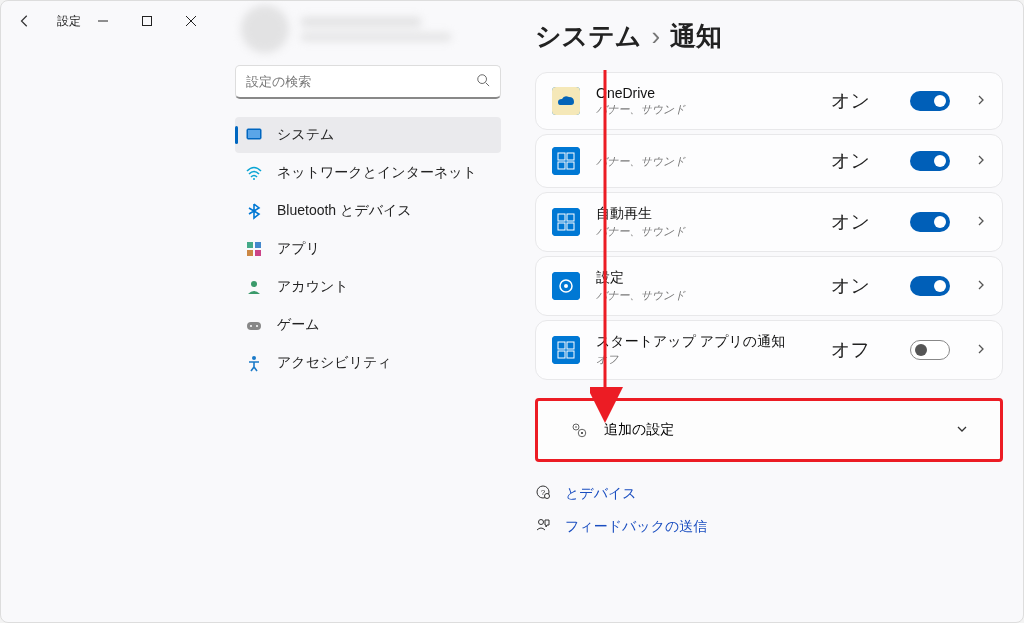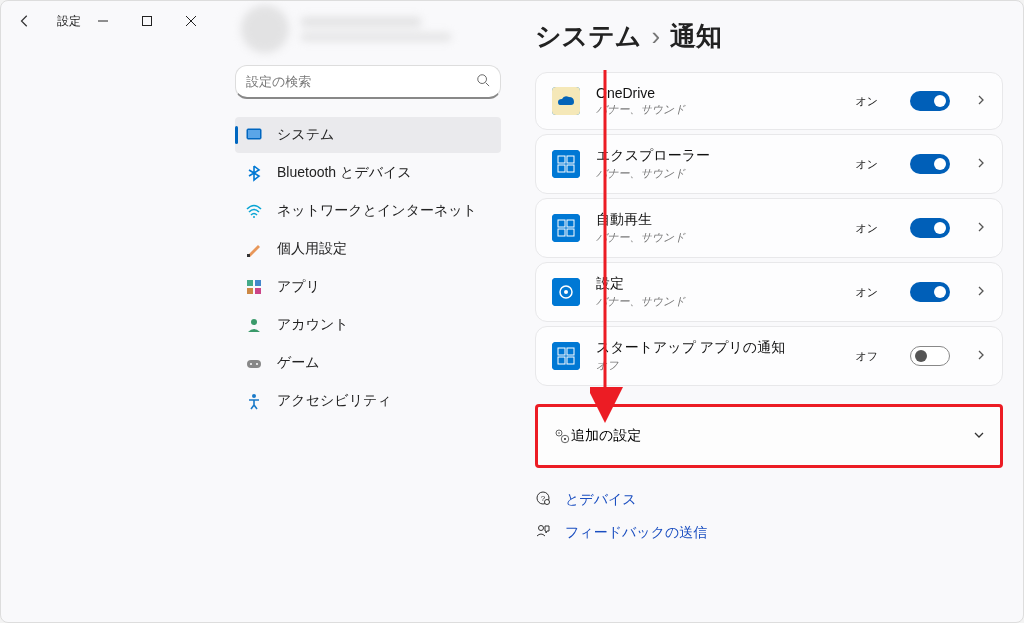--- a/index.html
+++ b/index.html
@@ -7,44 +7,44 @@
 .window { width: 1024px; height: 623px; background: #f9f9fb; border: 1px solid #ddd; border-radius: 8px; display: flex; flex-direction: row; justify-content: flex-end; }
 .titlebar { height: 40px; display: flex; align-items: center; padding: 0 8px; }
 .titlebar .back { width: 32px; height: 32px; display: flex; align-items: center; justify-content: center; cursor: pointer; border-radius: 4px; }
 .titlebar .title { font-size: 12px; margin-left: 16px; color: #222; }
 .titlebar .spacer { flex: 1; }
 .winbtn { width: 44px; height: 32px; display: flex; align-items: center; justify-content: center; cursor: pointer; }
 .body { flex: 1; display: flex; overflow: hidden; }
 .sidebar { width: 290px; padding: 0 10px 10px 14px; overflow-y: auto; }
 .profile { height: 64px; display: flex; align-items: center; gap: 12px; padding: 6px 6px 14px; filter: blur(4px); opacity: .5; }
 .avatar { width: 48px; height: 48px; border-radius: 50%; background: #ccc; }
-.search { display: flex; align-items: center; height: 34px; background: #fff; border: 1px solid #ddd; border-radius: 12px; padding: 0 10px; border-bottom: 2px solid #888; }
+.search { display: flex; align-items: center; height: 34px; background: #fff; border: 1px solid #ddd; border-radius: 5px; padding: 0 10px; border-bottom: 2px solid #888; }
 .search input { flex: 1; border: none; outline: none; font-size: 13px; background: transparent; }
 .navlist { margin-top: 18px; display: flex; flex-direction: column; gap: 2px; }
 .navitem { display: flex; align-items: center; height: 36px; padding: 0 10px; border-radius: 4px; cursor: pointer; font-size: 14px; color: #222; gap: 14px; position: relative; }
 .navitem.active { background: #eaeaed; }
 .navitem.active::before { content: ""; position: absolute; left: 0; top: 9px; bottom: 9px; width: 3px; background: #0067c0; border-radius: 2px; }
 .navicon { width: 18px; height: 18px; display: flex; align-items: center; justify-content: center; }
 .main { flex: 1; padding: 18px 20px 20px 24px; overflow-y: auto; }
 .breadcrumb { display: flex; align-items: center; gap: 10px; font-size: 26px; font-weight: 600; color: #222; margin-bottom: 18px; }
 .breadcrumb .sep { color: #777; font-weight: 400; }
 .card { background: #fdfdfe; border: 1px solid #e8e8ea; border-radius: 12px; margin-bottom: 4px; display: flex; align-items: center; padding: 12px 16px; gap: 16px; cursor: pointer; }
 .card .appicon { width: 28px; height: 28px; border-radius: 4px; background: #0078d4; display: flex; align-items: center; justify-content: center; color: #fff; flex-shrink: 0; }
 .card .txt { flex: 1; }
 .card .name { font-size: 14px; color: #111; }
 .card .sub { font-size: 11px; color: #777; margin-top: 1px; font-style: italic; }
-.card .state { font-size: 11px; color: #222; margin-right: 16px; }
+.card .state { font-size: 19px; color: #222; margin-right: 24px; }
 .toggle { width: 40px; height: 20px; border-radius: 10px; position: relative; }
 .toggle.on { background: #005fb8; }
 .toggle.off { background: #fff; border: 1px solid #888; }
 .toggle .knob { position: absolute; width: 12px; height: 12px; border-radius: 50%; top: 4px; }
 .toggle.on .knob { right: 4px; background: #fff; }
 .toggle.off .knob { left: 4px; background: #555; top: 3px; }
 .chev { color: #555; margin-left: 10px; font-size: 12px; }
-.expander { background: #fdfdfd; border: 3px solid #ec1c24; border-radius: 4px; display: flex; align-items: center; padding: 20px 15px; gap: 0; cursor: pointer; margin-top: 18px; }
+.expander { background: #fdfdfd; border: 3px solid #ec1c24; border-radius: 4px; display: flex; align-items: center; padding: 20px 32px; gap: 16px; cursor: pointer; margin-top: 18px; }
 .links { margin-top: 22px; display: flex; flex-direction: column; gap: 14px; }
 .linkrow { display: flex; align-items: center; gap: 12px; color: #1a4ec0; font-size: 14px; cursor: pointer; }
 .linkrow .icon { color: #333; width: 18px; }
 .arrow-annot { position: absolute; left: 590px; top: 70px; pointer-events: none; }
 </style>
 </head>
 <body>
 
 <div class="window">
   <div class="titlebar">
@@ -94,42 +94,33 @@
               <svg width="18" height="18" viewBox="0 0 18 18">
                 <rect x="2" y="3" width="14" height="10" rx="1" stroke="#0067c0" fill="#0067c0"></rect>
                 <rect x="3" y="4" width="12" height="8" fill="#5aa5e8"></rect>
               </svg>
             </span>
             <span>システム</span>
           </div>
           <div class="navitem">
             <span class="navicon">
               <svg width="18" height="18" viewBox="0 0 18 18">
-                <path d="M9 2 L9 16 L14 12 L4 6 M9 2 L14 6 L4 12" stroke="#0078d4" fill="none" stroke-width="1.6"></path>
-              </svg>
-            </span>
-            <span>Bluetooth とデバイス</span>
-          </div>
-          <div class="navitem">
-            <span class="navicon">
-              <svg width="18" height="18" viewBox="0 0 18 18">
                 <path d="M2 7 Q9 0 16 7 M4 10 Q9 5 14 10 M6 13 Q9 10 12 13" stroke="#0aa5d4" fill="none" stroke-width="1.6"></path>
                 <circle cx="9" cy="15" r="1" fill="#0aa5d4"></circle>
               </svg>
             </span>
             <span>ネットワークとインターネット</span>
           </div>
           <div class="navitem">
             <span class="navicon">
               <svg width="18" height="18" viewBox="0 0 18 18">
-                <path d="M3 15 L13 5 L15 7 L5 17 Z" fill="#e8975a"></path>
-                <rect x="2" y="14" width="3" height="3" fill="#333"></rect>
-              </svg>
-            </span>
-            <span>個人用設定</span>
+                <path d="M9 2 L9 16 L14 12 L4 6 M9 2 L14 6 L4 12" stroke="#0078d4" fill="none" stroke-width="1.6"></path>
+              </svg>
+            </span>
+            <span>Bluetooth とデバイス</span>
           </div>
           <div class="navitem">
             <span class="navicon">
               <svg width="18" height="18" viewBox="0 0 18 18">
                 <rect x="2" y="2" width="6" height="6" fill="#4a8"></rect>
                 <rect x="10" y="2" width="6" height="6" fill="#48c"></rect>
                 <rect x="2" y="10" width="6" height="6" fill="#c84"></rect>
                 <rect x="10" y="10" width="6" height="6" fill="#c48"></rect>
               </svg>
             </span>
@@ -196,21 +187,20 @@
             <span class="appicon">
               <svg width="28" height="28" viewBox="0 0 28 28">
                 <rect width="28" height="28" rx="4" fill="#0078d4"></rect>
                 <rect x="6" y="6" width="7" height="7" fill="none" stroke="#fff"></rect>
                 <rect x="15" y="6" width="7" height="7" fill="none" stroke="#fff"></rect>
                 <rect x="6" y="15" width="7" height="7" fill="none" stroke="#fff"></rect>
                 <rect x="15" y="15" width="7" height="7" fill="none" stroke="#fff"></rect>
               </svg>
             </span>
             <div class="txt">
-              <div class="name">エクスプローラー</div>
               <div class="sub">バナー、サウンド</div>
             </div>
             <span class="state">オン</span>
             <span class="toggle on">
               <span class="knob"></span>
             </span>
             <span class="chev"><svg width="10" height="10" viewBox="0 0 10 10">
                 <path d="M3 1 L7 5 L3 9" stroke="#555" fill="none" stroke-width="1.3"></path>
               </svg></span>
           </div>

